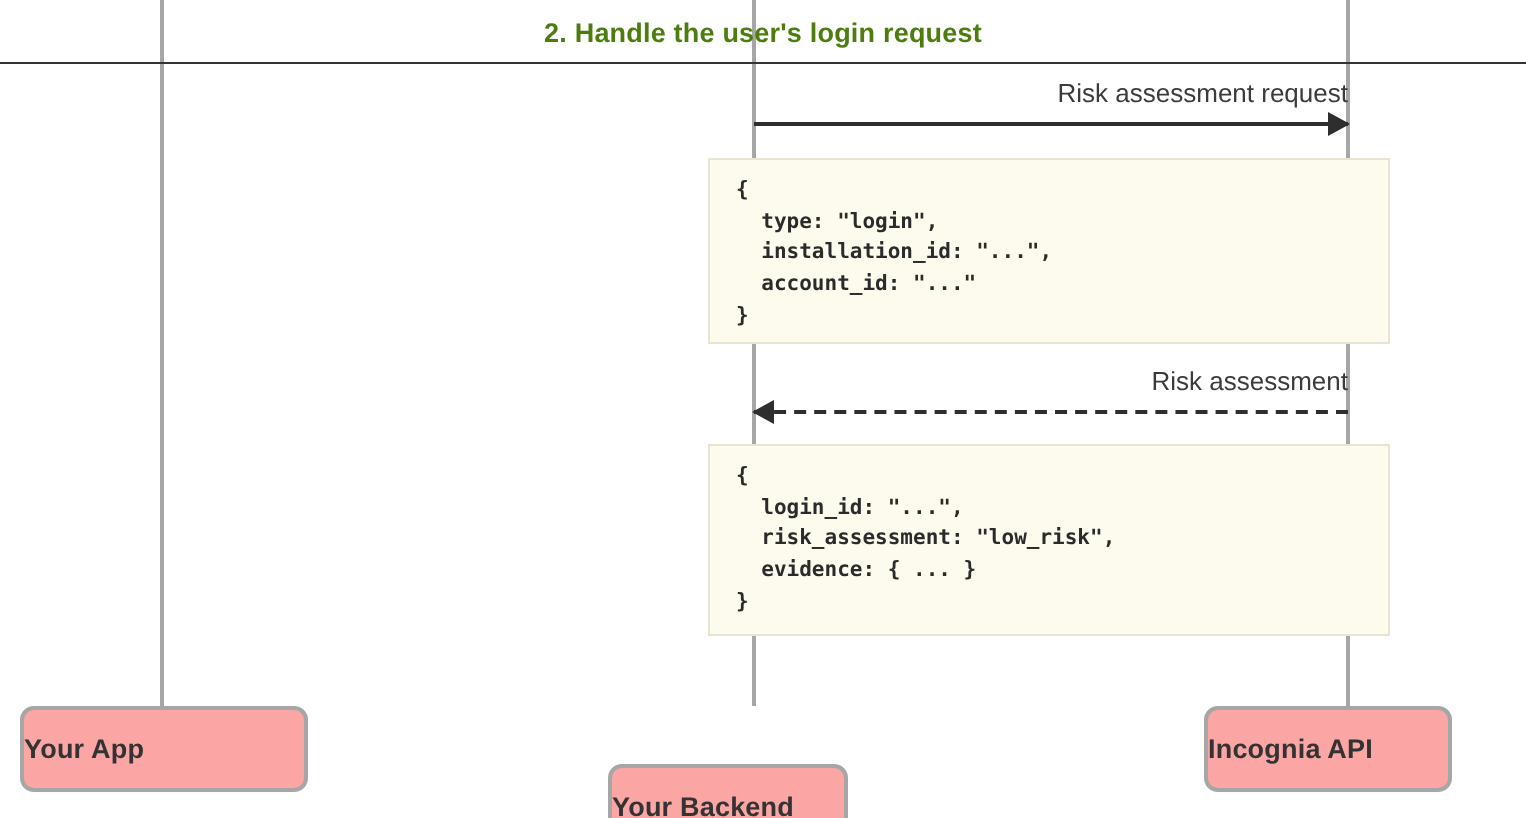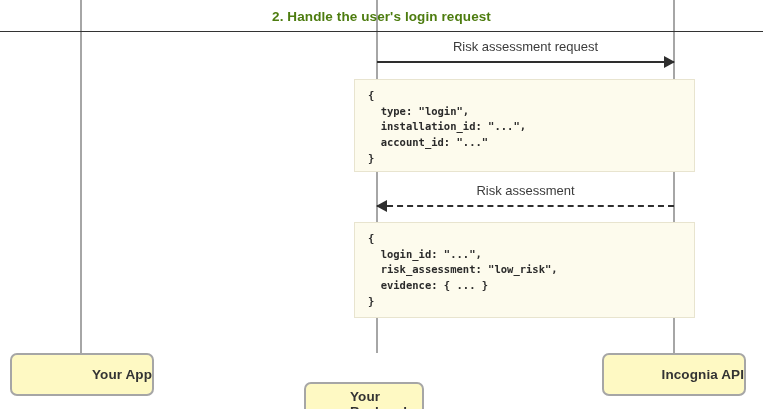--- a/index.html
+++ b/index.html
@@ -78,21 +78,21 @@
   }
   .msg .head.left {
     left: -1px;
     border-right: 11px solid #2e2e2e;
   }
   .msg .label {
     position: absolute;
     left: 0;
     right: 0;
     top: -22px;
-    text-align: center;
+    text-align: right;
     font-size: 13px;
     color: #3b3b3b;
     white-space: nowrap;
   }
 
   
   .note {
     position: absolute;
     background: #fdfbed;
     border: 1px solid #e8e4cf;
@@ -109,25 +109,24 @@
     white-space: pre;
   }
 
   
   .participant {
     position: absolute;
     box-sizing: border-box;
     height: 43px;
     border: 2px solid #a6a6a6;
     border-radius: 7px;
-    background: #fef9c3;
+    background: #fca5a5;
     display: flex;
     align-items: center;
-    justify-content: flex-end;
-    padding-left: 44px;
+    justify-content: flex-start;
   }
   .participant span {
     font-size: 13.5px;
     font-weight: bold;
     color: #333333;
     letter-spacing: 0.1px;
   }
 </style>
 </head>
 <body>
@@ -167,17 +166,17 @@
   evidence: { ... }
 }</pre>
   </div>
 
   <div class="participant" id="p0" style="left: 10px; width: 144px; top: 353px;">
     <span>Your App</span>
   </div>
   <div class="participant" id="p1" style="left: 304px; width: 120px; top: 362px; margin-top: 20px;">
     <span>Your Backend</span>
   </div>
-  <div class="participant" id="p2" style="left: 602px; width: 144px; top: 353px;">
+  <div class="participant" id="p2" style="left: 602px; width: 124px; top: 353px;">
     <span>Incognia API</span>
   </div>
 
 </div>
 
 </body></html>

